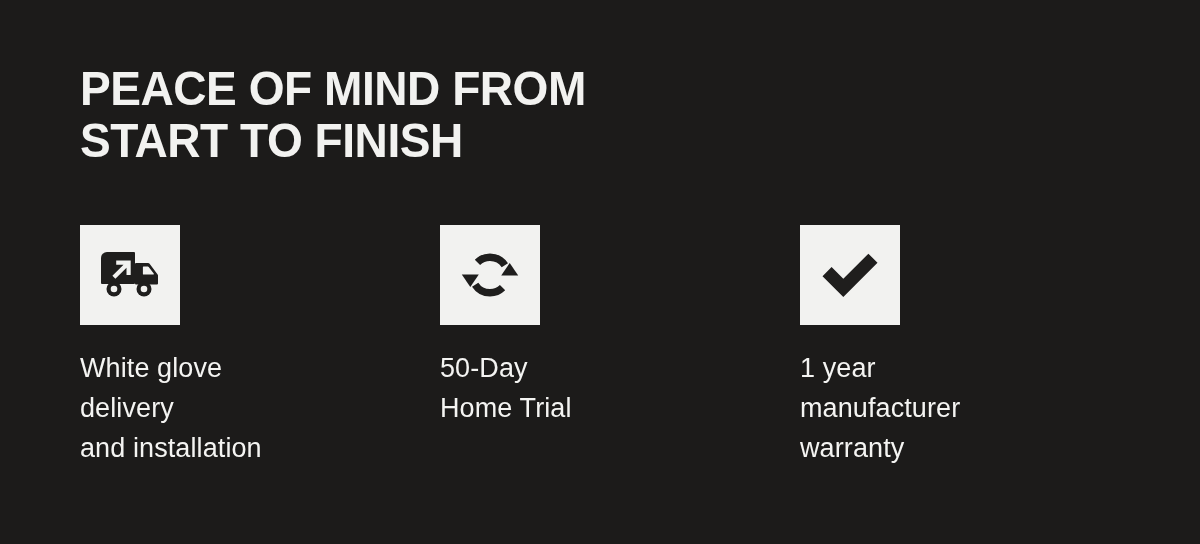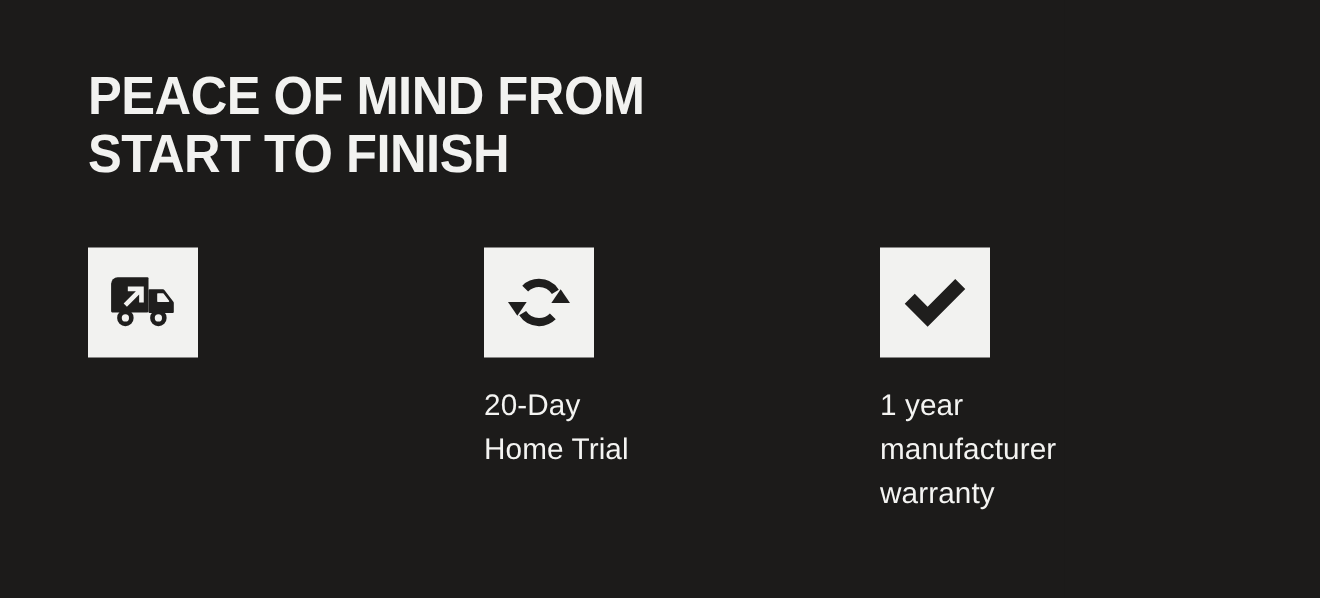--- a/index.html
+++ b/index.html
@@ -100,20 +100,23 @@
 
             <circle cx="15" cy="39" r="7.5" fill="#1f1e1d"></circle>
             <circle cx="15" cy="39" r="3.3" fill="#f2f2f0"></circle>
             <circle cx="45" cy="39" r="7.5" fill="#1f1e1d"></circle>
             <circle cx="45" cy="39" r="3.3" fill="#f2f2f0"></circle>
 
             <path d="M13.4 25.8 l11.1 -11.1 h-7.3 v-4.2 h14.5 v14.5 h-4.2 v-7.3 l-11.1 11.1 z" fill="#f2f2f0"></path>
           </svg>
         </span>
       </div>
+      <div class="feature-label">White glove
+delivery
+and installation</div>
     </div>
 
     <div class="feature">
       <div class="icon-tile">
         <span>
           <svg width="58" height="54" viewBox="0 0 58 54" fill="none">
 
             <path d="M29 5.5
                      a21.5 21.5 0 0 1 18.0 9.8
                      l-6.3 4.0
@@ -127,21 +130,21 @@
                      a21.5 21.5 0 0 1 -18.0 -9.8
                      l6.3 -4.0
                      a14.0 14.0 0 0 0 11.7 6.4
                      a14.0 14.0 0 0 0 9.9 -4.1
                      l5.3 5.3
                      A21.5 21.5 0 0 1 29 48.5 z" fill="#1f1e1d"></path>
             <path d="M17.8 26.5 h-17.0 l8.5 12.6 z" fill="#1f1e1d"></path>
           </svg>
         </span>
       </div>
-      <div class="feature-label">20-Day
+      <div class="feature-label">50-Day
 Home Trial</div>
     </div>
 
     <div class="feature">
       <div class="icon-tile">
         <span>
           <svg width="58" height="48" viewBox="0 0 58 48" fill="none">
             <path d="M1.5 25.2 L10.6 16.1 L22.3 27.8 L47.4 2.7 L56.5 11.8 L22.3 46.0 z" fill="#1f1e1d"></path>
           </svg>
         </span>

